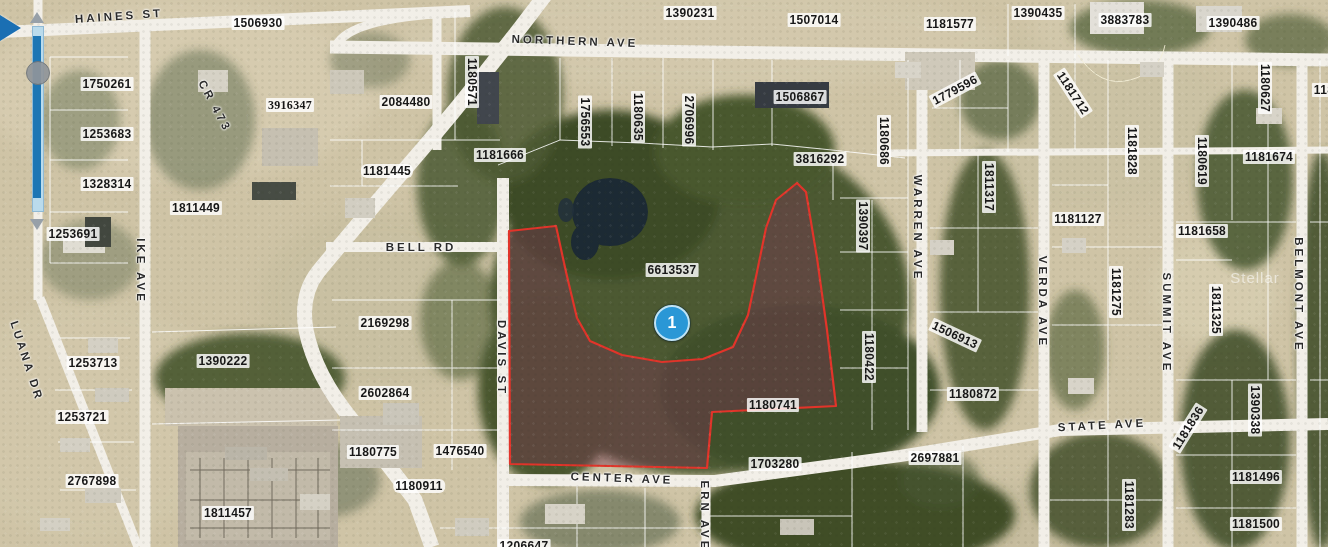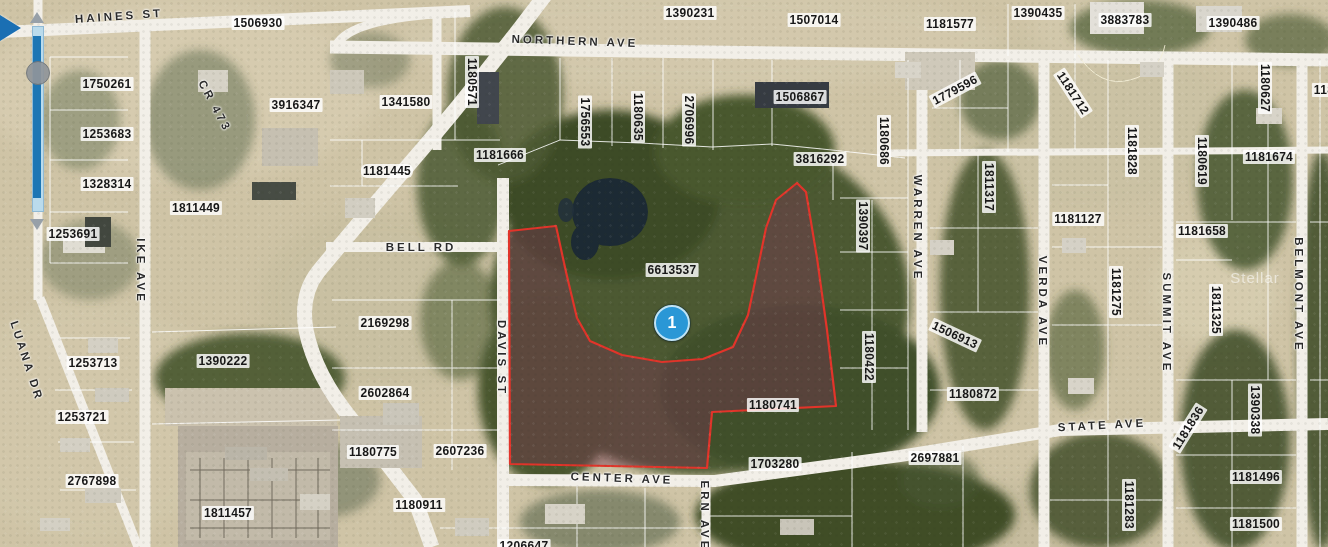--- a/index.html
+++ b/index.html
@@ -206,37 +206,37 @@
   <div id="label-layer">
       <div class="plabel" style="left: 258px; top: 23px; --r: 0deg;">1506930</div>
       <div class="plabel" style="left: 690px; top: 13px; --r: 0deg;">1390231</div>
       <div class="plabel" style="left: 814px; top: 20px; --r: 0deg;">1507014</div>
       <div class="plabel" style="left: 950px; top: 24px; --r: 0deg;">1181577</div>
       <div class="plabel" style="left: 1038px; top: 13px; --r: 0deg;">1390435</div>
       <div class="plabel" style="left: 1125px; top: 20px; --r: 0deg;">3883783</div>
       <div class="plabel" style="left: 1233px; top: 23px; --r: 0deg;">1390486</div>
       <div class="plabel" style="left: 107px; top: 84px; --r: 0deg;">1750261</div>
       <div class="plabel" style="left: 107px; top: 134px; --r: 0deg;">1253683</div>
-      <div class="plabel" style="left: 296px; top: 105px; --r: 0deg;">3916347</div>
-      <div class="plabel" style="left: 406px; top: 102px; --r: 0deg;">1341580</div>
+      <div class="plabel" style="left: 290px; top: 105px; font-family: Liberation Serif, serif; --r: 0deg;">3916347</div>
+      <div class="plabel" style="left: 406px; top: 102px; --r: 0deg;">2084480</div>
       <div class="plabel" style="left: 387px; top: 171px; border-radius: 6px; --r: 0deg;">1181445</div>
       <div class="plabel" style="left: 500px; top: 155px; --r: 0deg;">1181666</div>
       <div class="plabel" style="left: 107px; top: 184px; --r: 0deg;">1328314</div>
       <div class="plabel" style="left: 73px; top: 234px; --r: 0deg;">1253691</div>
       <div class="plabel" style="left: 196px; top: 208px; --r: 0deg;">1811449</div>
       <div class="plabel" style="left: 385px; top: 323px; --r: 0deg;">2169298</div>
       <div class="plabel" style="left: 223px; top: 361px; --r: 0deg;">1390222</div>
       <div class="plabel" style="left: 93px; top: 363px; --r: 0deg;">1253713</div>
       <div class="plabel" style="left: 82px; top: 417px; --r: 0deg;">1253721</div>
       <div class="plabel" style="left: 92px; top: 481px; --r: 0deg;">2767898</div>
       <div class="plabel" style="left: 228px; top: 513px; --r: 0deg;">1811457</div>
       <div class="plabel" style="left: 385px; top: 393px; --r: 0deg;">2602864</div>
       <div class="plabel" style="left: 373px; top: 452px; --r: 0deg;">1180775</div>
-      <div class="plabel" style="left: 460px; top: 451px; --r: 0deg;">2607236</div>
-      <div class="plabel" style="left: 419px; top: 505px; --r: 0deg;">1180911</div>
+      <div class="plabel" style="left: 460px; top: 451px; --r: 0deg;">1476540</div>
+      <div class="plabel" style="left: 419px; top: 486px; border-radius: 6px; --r: 0deg;">1180911</div>
       <div class="plabel" style="left: 672px; top: 270px; --r: 0deg;">6613537</div>
       <div class="plabel" style="left: 773px; top: 405px; --r: 0deg;">1180741</div>
       <div class="plabel" style="left: 775px; top: 464px; --r: 0deg;">1703280</div>
       <div class="plabel" style="left: 935px; top: 458px; --r: 0deg;">2697881</div>
       <div class="plabel" style="left: 820px; top: 159px; --r: 0deg;">3816292</div>
       <div class="plabel" style="left: 800px; top: 97px; --r: 0deg;">1506867</div>
       <div class="plabel" style="left: 973px; top: 394px; --r: 0deg;">1180872</div>
       <div class="plabel" style="left: 955px; top: 335px; --r: 25deg;">1506913</div>
       <div class="plabel" style="left: 1078px; top: 219px; --r: 0deg;">1181127</div>
       <div class="plabel" style="left: 1202px; top: 231px; --r: 0deg;">1181658</div>

